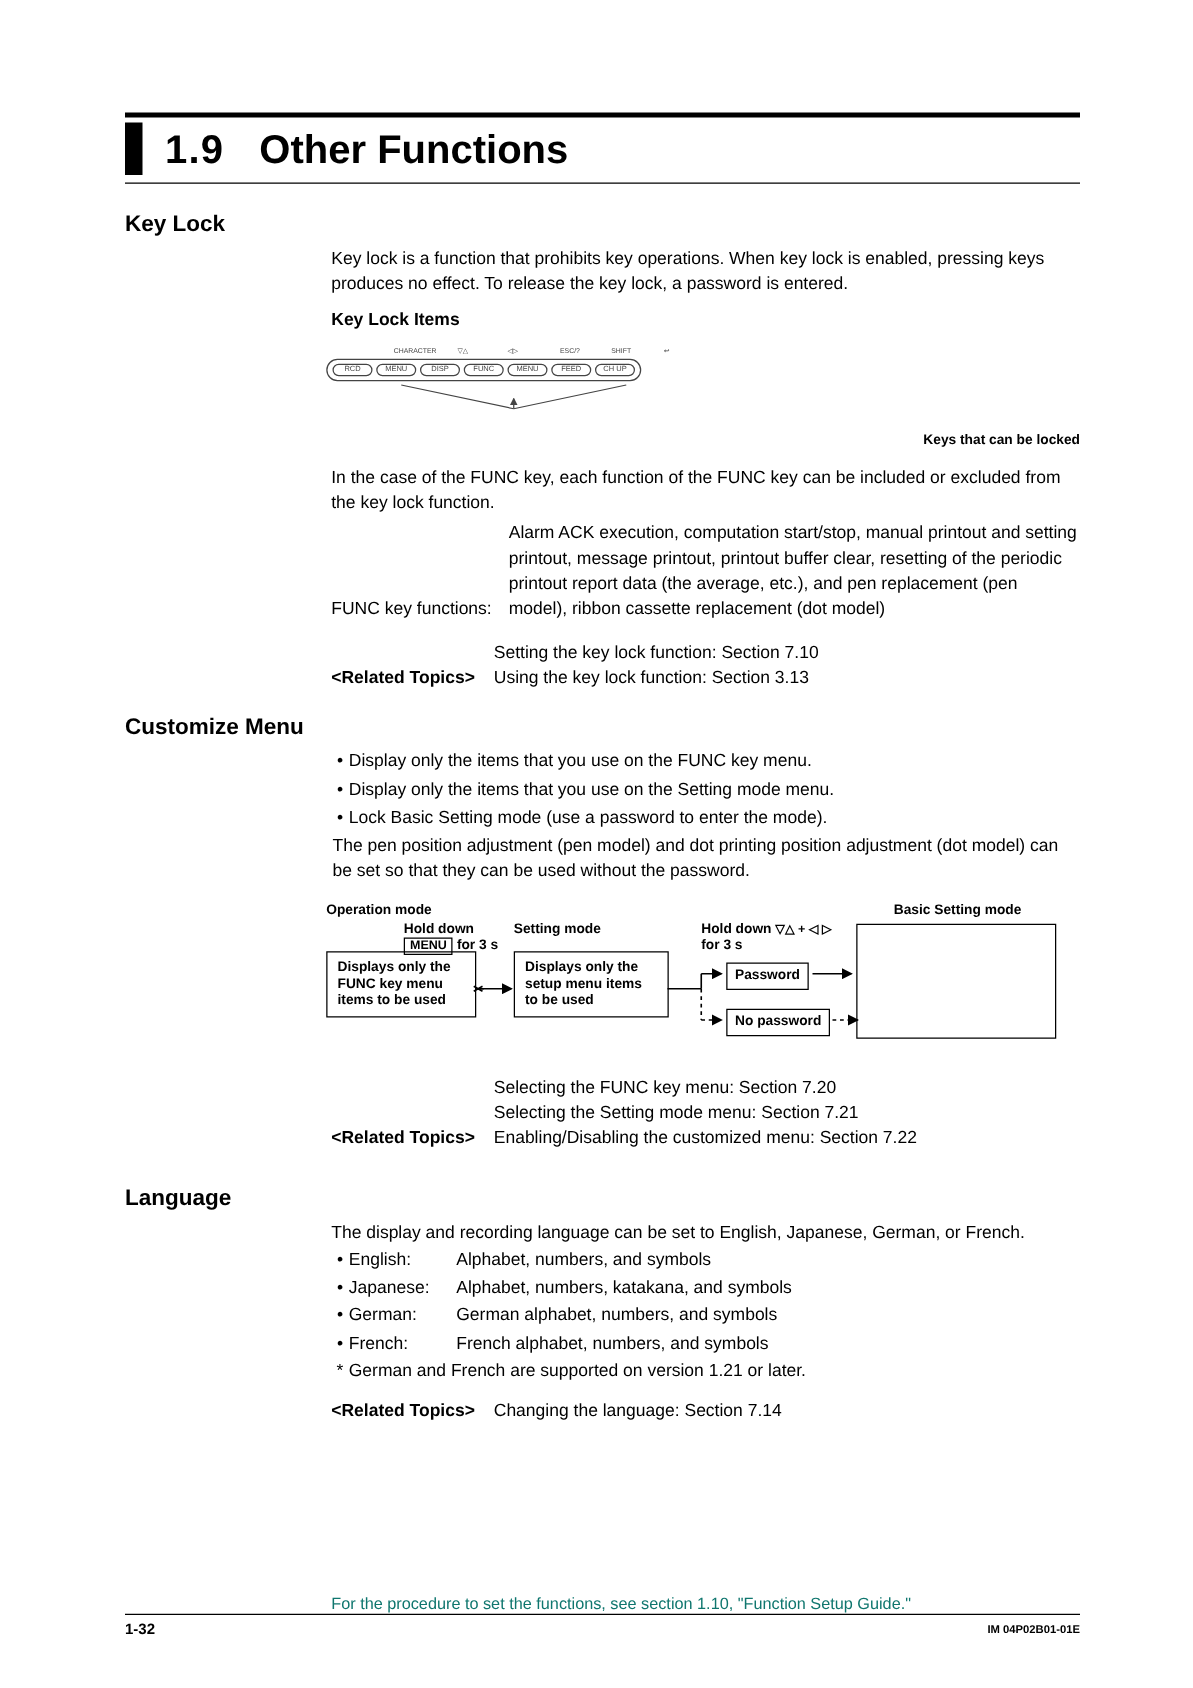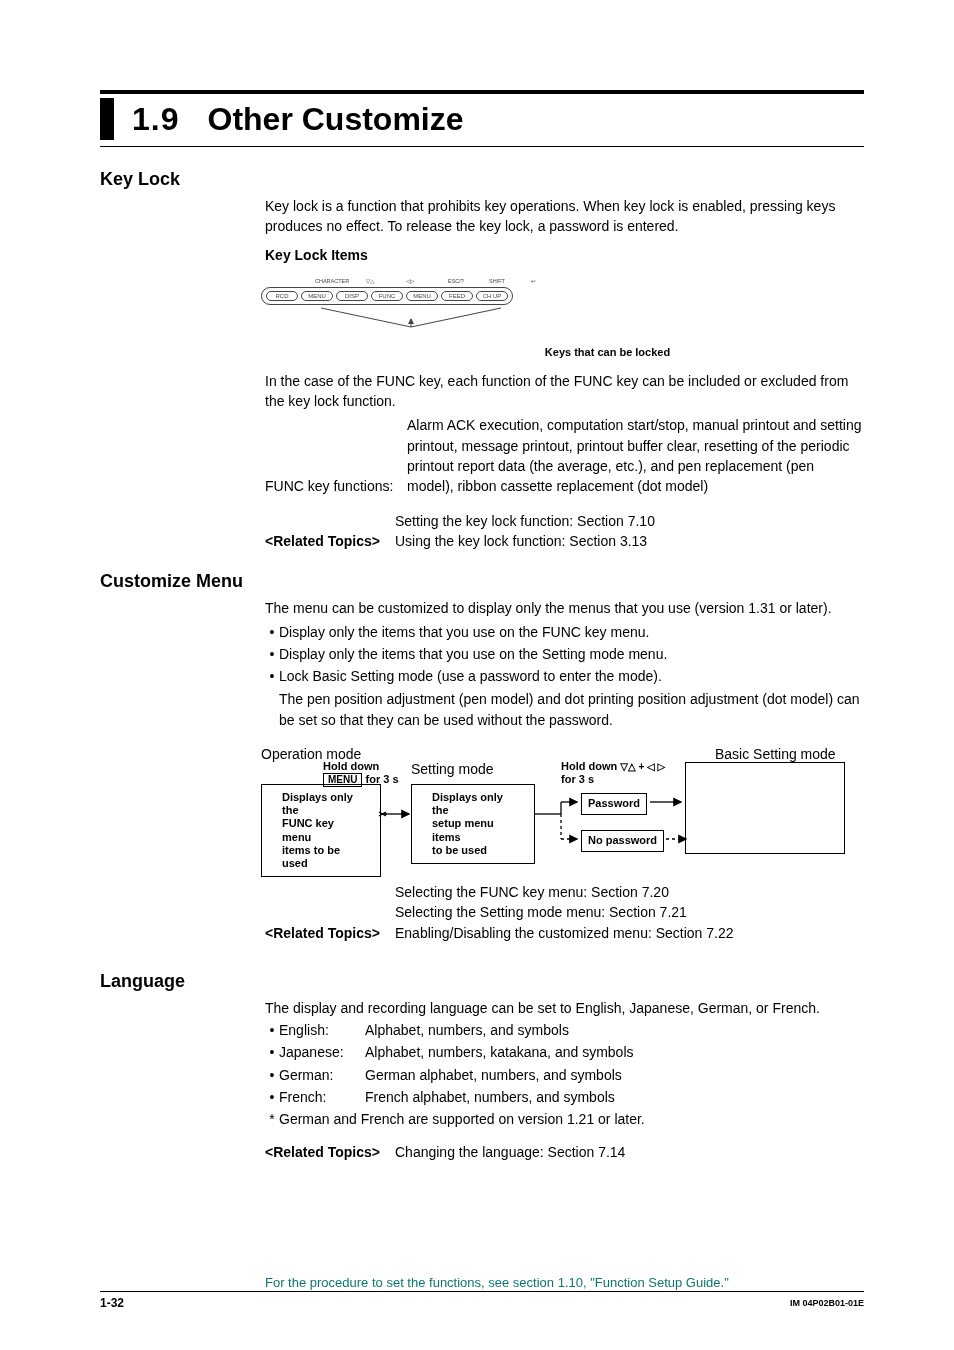--- a/index.html
+++ b/index.html
@@ -4,59 +4,59 @@
 <style>
   html,body{margin:0;padding:0;background:#fff;font-family:Arial,Helvetica,sans-serif;color:#000}
   .page{width:954px;height:1350px;position:relative;margin:0 auto;box-sizing:border-box;padding:90px 90px 0 100px}
   .titlebar{display:flex;align-items:center;border-top:4px solid #000;border-bottom:1.5px solid #000;padding:4px 0 6px 0;margin-bottom:22px}
   .titlebar .stub{width:14px;height:42px;background:#000;margin-right:18px}
   .secnum{font-size:32px;font-weight:bold;letter-spacing:1px}
   .sectitle{font-size:32px;font-weight:bold;margin-left:28px}
   .h2{font-size:18px;font-weight:bold;margin:20px 0 6px 0}
   .body-indent{margin-left:165px;font-size:14px;line-height:1.45}
   .h3{font-weight:bold;font-size:14px;margin-top:8px}
-  .small-cap{font-size:11px;font-weight:bold;text-align:center;margin:4px 0 10px 0}
+  .small-cap{font-size:11px;font-weight:bold;text-align:right;margin:4px 0 10px 0}
   ul.bullets{list-style:none;padding-left:0;margin:3px 0}
   ul.bullets li{display:flex;align-items:flex-start;margin:2px 0}
   ul.bullets li .dot{width:14px;flex:none;text-align:center}
   .row{display:flex;align-items:flex-end}
   .row .lab{flex:none}
   .func-row .lab{width:142px}
   .func-row .val{flex:1}
   .lang-row{display:flex;margin:2px 0}
   .lang-row .dot{width:14px;text-align:center;flex:none}
   .lang-row .lab{width:86px;flex:none}
   
   .keys-diagram{position:relative;width:310px;height:66px;margin:10px 0 2px -4px}
   .keyrow{position:absolute;left:0;top:12px;display:flex;gap:3px;border:1.2px solid #444;border-radius:12px;padding:3px 4px;align-items:center}
   .keybtn{border:1.2px solid #444;border-radius:6px;font-size:6px;padding:1px 3px;line-height:1;min-width:24px;text-align:center;color:#444}
   .keylbl{position:absolute;font-size:5.5px;color:#444}
   .arrow-svg{position:absolute;left:0;top:0}
   
   .modes{position:relative;height:130px;margin:14px 0 8px -4px;font-size:11px}
-  .mlbl{position:absolute;font-weight:normal;font-size:14px}
-  .mbox{position:absolute;border:1.3px solid #000;padding:6px 20px;line-height:1.2;font-weight:bold;box-sizing:border-box}
+  .mlbl{position:absolute;font-weight:bold;font-size:11px}
+  .mbox{position:absolute;border:1.3px solid #000;padding:6px 8px;line-height:1.2;font-weight:bold;box-sizing:border-box}
   .mpill{position:absolute;border:1.3px solid #000;border-radius:999px;padding:5px 10px;line-height:1.15;font-weight:bold;box-sizing:border-box;text-align:center}
   .mchip{position:absolute;border:1.3px solid #000;padding:2px 6px;font-weight:bold;box-sizing:border-box}
   .tri{font-size:10px}
   .footer{position:absolute;left:100px;right:90px;bottom:40px;border-top:1px solid #000;display:flex;justify-content:space-between;align-items:center;padding-top:4px}
   .footer .pg{font-size:12px;font-weight:bold}
   .footer .doc{font-size:9px;font-weight:bold}
   .procnote{color:#0f766e;font-size:13px;position:absolute;left:265px;bottom:60px}
   .menu-chip{border:1.3px solid #000;padding:0 4px;font-size:10px;display:inline-block;font-weight:bold;vertical-align:baseline}
 </style>
 </head>
 <body>
 
 <div class="page">
 
   <div class="titlebar">
     <div class="stub"></div>
     <span class="secnum">1.9</span>
-    <span class="sectitle">Other Customize</span>
+    <span class="sectitle">Other Functions</span>
   </div>
 
   <div class="h2">Key Lock</div>
   <div class="body-indent">
     <div>Key lock is a function that prohibits key operations. When key lock is enabled, pressing keys produces no effect. To release the key lock, a password is entered.</div>
     <div class="h3">Key Lock Items</div>
 
     <div class="keys-diagram">
       <span class="keylbl" style="left:54px;top:3px">CHARACTER</span>
       <span class="keylbl" style="left:105px;top:3px">▽△</span>
@@ -96,36 +96,35 @@
       <div class="lab" style="width:130px;font-weight:bold">&lt;Related Topics&gt;</div>
       <div>
         <div>Setting the key lock function: Section 7.10</div>
         <div>Using the key lock function: Section 3.13</div>
       </div>
     </div>
   </div>
 
   <div class="h2" style="margin-top:20px">Customize Menu</div>
   <div class="body-indent">
-    <div>The menu can be customized to display only the menus that you use (version 1.31 or later).</div>
     <ul class="bullets">
       <li>
           <span class="dot">•</span>
           <span>Display only the items that you use on the FUNC key menu.</span>
         </li>
       <li>
           <span class="dot">•</span>
           <span>Display only the items that you use on the Setting mode menu.</span>
         </li>
       <li>
           <span class="dot">•</span>
           <span>Lock Basic Setting mode (use a password to enter the mode).</span>
         </li>
     </ul>
-    <div style="margin-left:14px">The pen position adjustment (pen model) and dot printing position adjustment (dot model) can be set so that they can be used without the password.</div>
+    <div style="margin-left:1px">The pen position adjustment (pen model) and dot printing position adjustment (dot model) can be set so that they can be used without the password.</div>
 
     <div class="modes">
       <svg width="600" height="130" style="position:absolute;left:0;top:0">
         <defs>
             <marker id="ah2" markerWidth="7" markerHeight="7" refX="6" refY="3.5" orient="auto">
               <path d="M0,0 L7,3.5 L0,7 Z" fill="#000"></path>
             </marker>
           </defs>
         <line x1="120" y1="70" x2="148" y2="70" stroke="#000" stroke-width="1.3" marker-end="url(#ah2)"></line>
         <line x1="120" y1="70" x2="126" y2="70" stroke="#000" stroke-width="1.3"></line>

